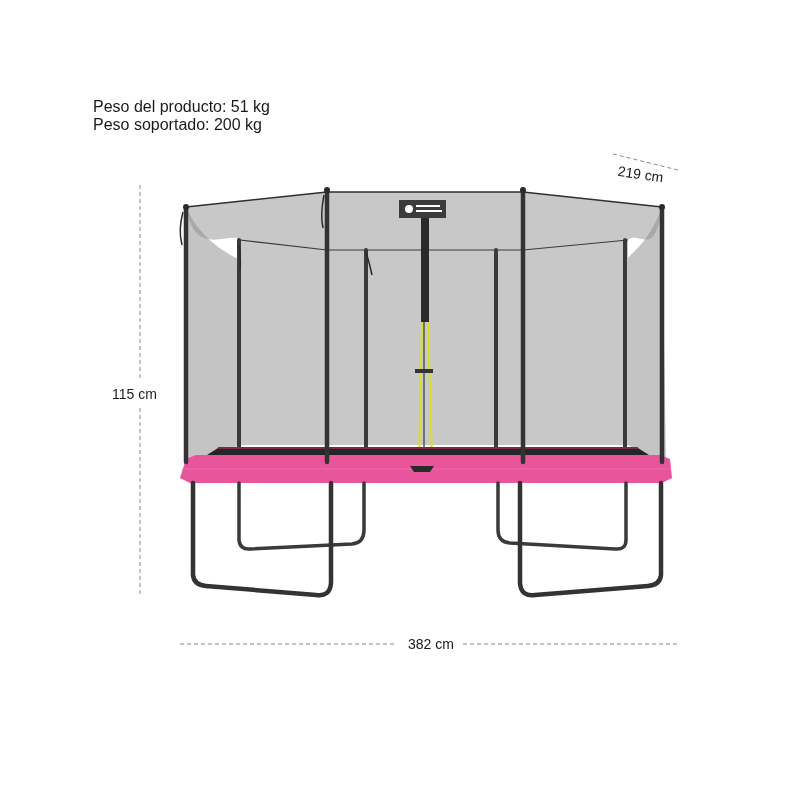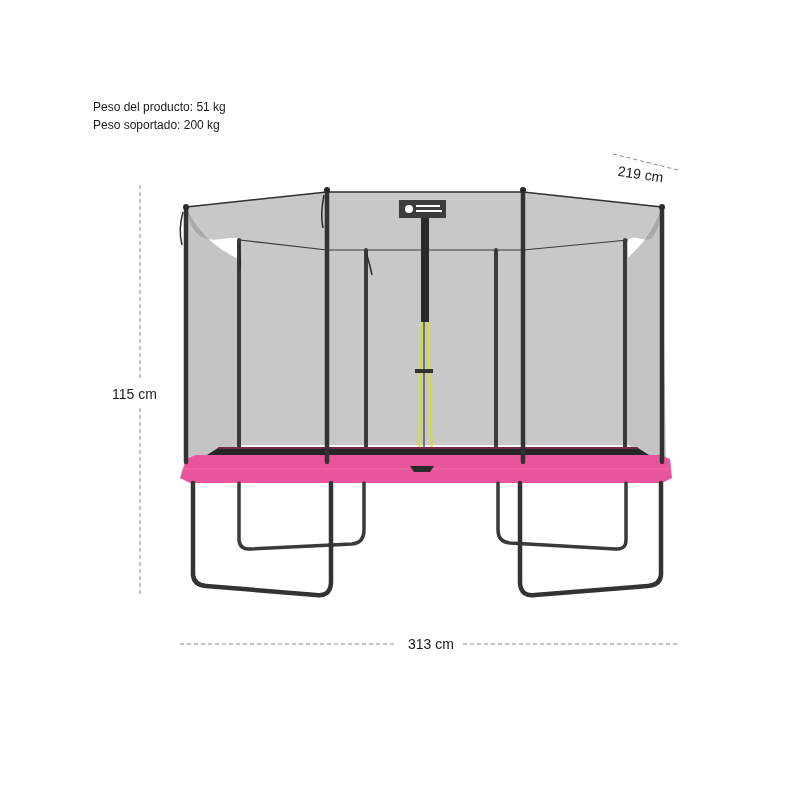--- a/index.html
+++ b/index.html
@@ -1,18 +1,18 @@
 <!DOCTYPE html>
 <html><head>
   <meta charset="utf-8">
   <style>
     html, body { margin: 0; padding: 0; background: #ffffff; }
     body { width: 800px; height: 800px; position: relative; overflow: hidden;
            font-family: "Liberation Sans", "DejaVu Sans", sans-serif; color: #1a1a1a; }
-    .specs { position: absolute; left: 93px; top: 98px; font-size: 12px; line-height: 18px; }
+    .specs { position: absolute; left: 93px; top: 98px; font-size: 16px; line-height: 18px; }
     .specs div { white-space: nowrap; }
     .dim-label { position: absolute; font-size: 14px; color: #1a1a1a; background: #fff; white-space: nowrap; }
     .dim-height { left: 112px; top: 384px; padding: 2px 0; }
     .dim-width { left: 404px; top: 636px; padding: 0 4px; }
     .dim-depth { left: 619px; top: 163px; transform: rotate(8deg); transform-origin: left top; background: transparent; }
     svg.scene { position: absolute; left: 0; top: 0; }
   </style>
 </head>
 <body>
 
@@ -95,14 +95,14 @@
   </g>
   <g stroke="#2a2a2a" stroke-width="1.5" fill="none">
     <path d="M183,212 Q178,230 182,245"></path>
     <path d="M324,195 Q320,215 323,228"></path>
     <path d="M366,252 Q370,265 372,275"></path>
     <path d="M239,245 Q241,260 240,270"></path>
   </g>
 </svg>
 
 <div class="dim-label dim-height">115 cm</div>
-<div class="dim-label dim-width">313 cm</div>
+<div class="dim-label dim-width">382 cm</div>
 <div class="dim-label dim-depth">219 cm</div>
 
 </body></html>

